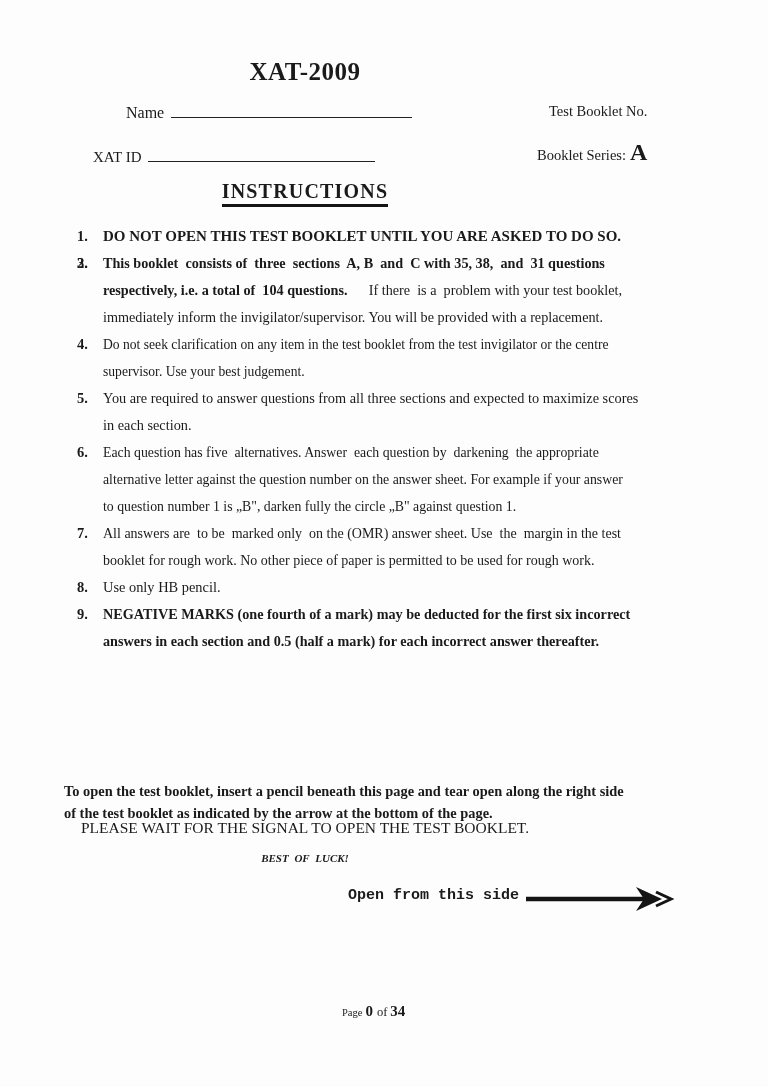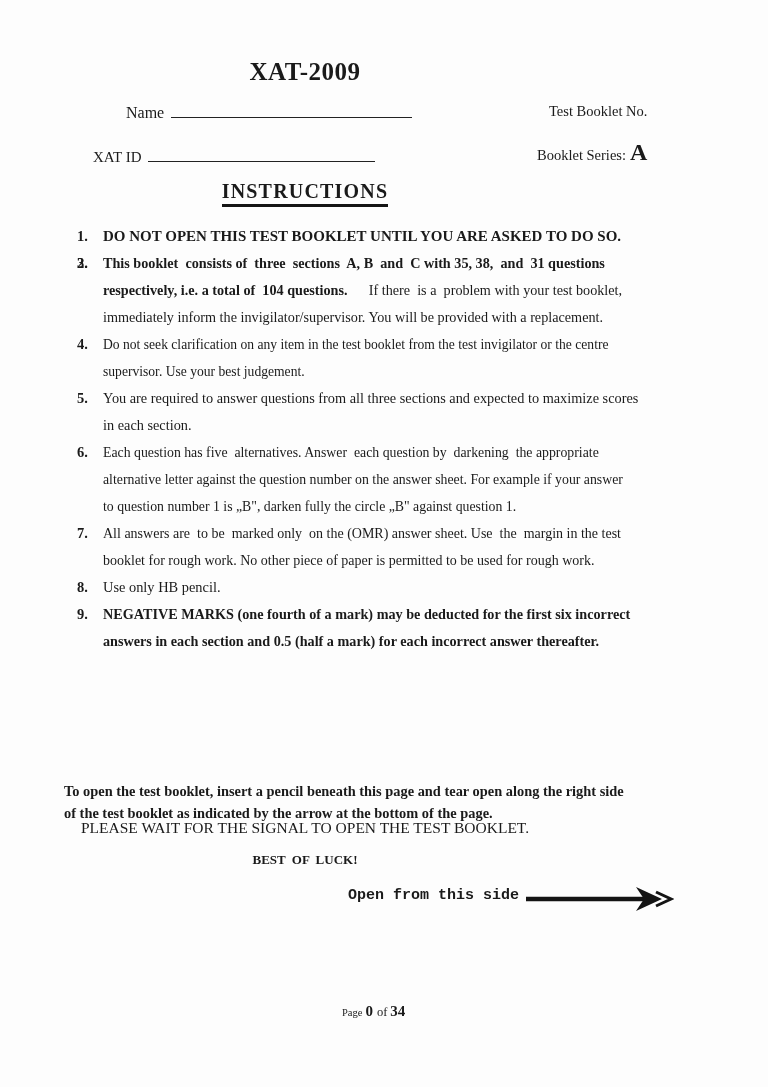--- a/index.html
+++ b/index.html
@@ -43,21 +43,21 @@
   .it4{font-size:13.6px;}
   .it5{font-size:14.3px;}
   .it6{font-size:13.8px;}
   .it7{font-size:14.0px;}
   .it8{font-size:14.4px;}
   .it9{font-size:14.2px;font-weight:700;}
   .it10{font-size:14.2px;}
 
   #tear-note{top:764px;left:64px;width:640px;font-size:14.4px;font-weight:700;line-height:22px;margin-top:16px;}
   #wait-line{top:819px;font-size:15.5px;font-weight:400;}
-  #luck-line{top:852px;font-size:13px;font-weight:700;word-spacing:3px;}
+  #luck-line{top:852px;font-size:11px;font-weight:700;font-style:italic;word-spacing:3px;}
   #open-side-label{top:887px;left:348px;font-size:15px;font-weight:700;font-family:Liberation Mono, monospace;}
   #open-arrow{top:886px;left:524px;}
 
   #page-footer{top:1003px;left:314px;font-size:15px;margin-left:28px;}
   #page-footer .pw{font-size:10.5px;}
   #page-footer .pn{font-size:15px;font-weight:700;margin-left:3px;}
   #page-footer .ow{font-size:12.5px;margin-left:4px;}
 </style>
 </head>
 <body>

